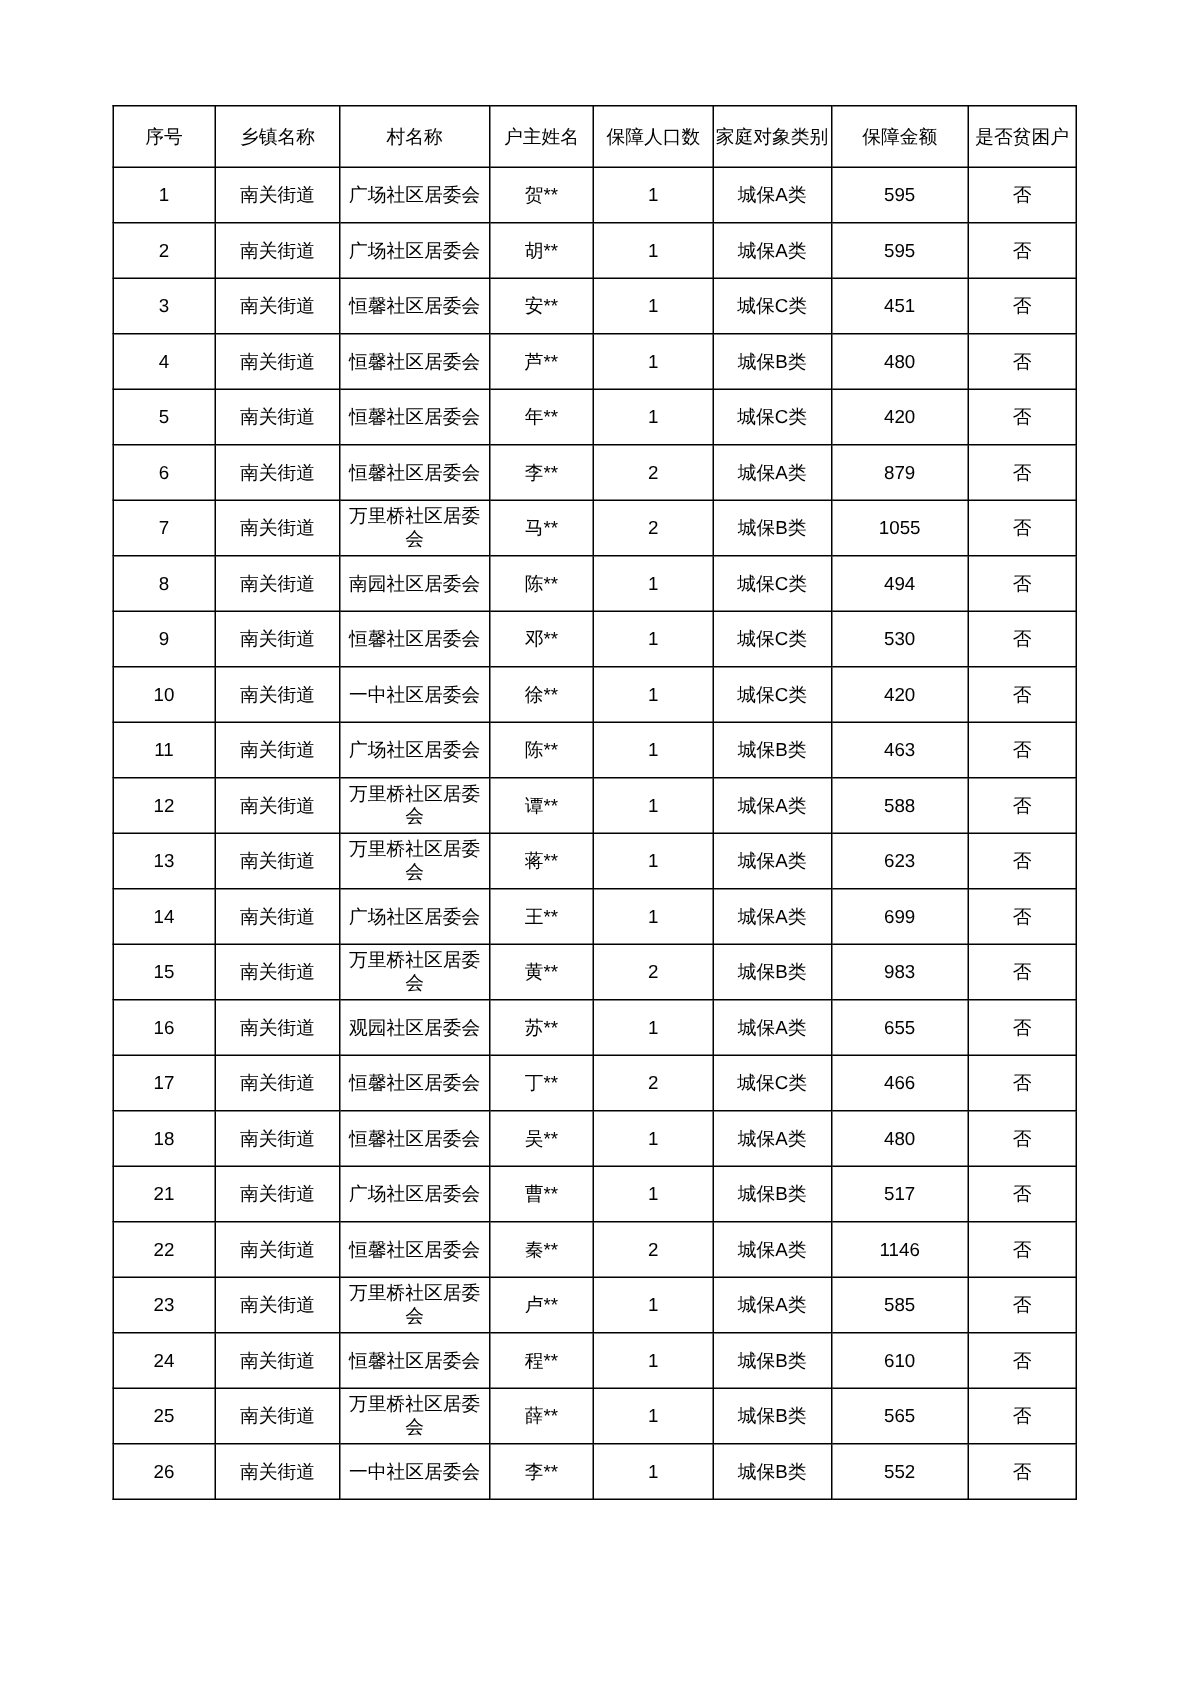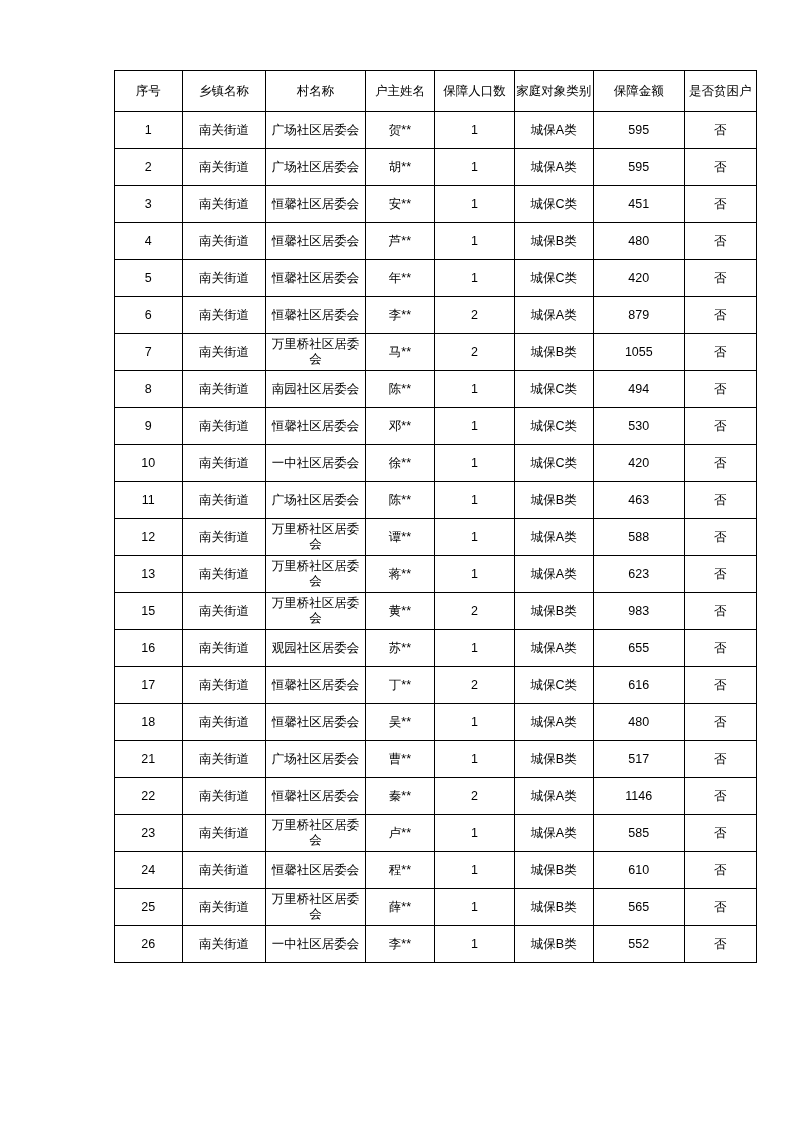--- a/index.html
+++ b/index.html
@@ -11,21 +11,21 @@
     width: 793px;
     height: 1122px;
     font-family: "Liberation Sans", sans-serif;
     color: #000000;
   }
   .page {
     position: relative;
     width: 793px;
     height: 1122px;
     box-sizing: border-box;
-    padding: 70px 75px 0 114px;
+    padding: 70px 75px 0 75px;
   }
   table.subsidy-table {
     border-collapse: collapse;
     width: 643px;
     table-layout: fixed;
   }
   table.subsidy-table th,
   table.subsidy-table td {
     border: 1px solid #000000;
     text-align: center;
@@ -204,20 +204,30 @@
           <td class="cell-num">13</td>
           <td>南关街道</td>
           <td>万里桥社区居委会</td>
           <td>蒋**</td>
           <td class="cell-num">1</td>
           <td>城保A类</td>
           <td class="cell-num">623</td>
           <td>否</td>
         </tr>
         <tr>
+          <td class="cell-num">14</td>
+          <td>南关街道</td>
+          <td>广场社区居委会</td>
+          <td>王**</td>
+          <td class="cell-num">1</td>
+          <td>城保A类</td>
+          <td class="cell-num">699</td>
+          <td>否</td>
+        </tr>
+        <tr>
           <td class="cell-num">15</td>
           <td>南关街道</td>
           <td>万里桥社区居委会</td>
           <td>黄**</td>
           <td class="cell-num">2</td>
           <td>城保B类</td>
           <td class="cell-num">983</td>
           <td>否</td>
         </tr>
         <tr>
@@ -230,21 +240,21 @@
           <td class="cell-num">655</td>
           <td>否</td>
         </tr>
         <tr>
           <td class="cell-num">17</td>
           <td>南关街道</td>
           <td>恒馨社区居委会</td>
           <td>丁**</td>
           <td class="cell-num">2</td>
           <td>城保C类</td>
-          <td class="cell-num">616</td>
+          <td class="cell-num">466</td>
           <td>否</td>
         </tr>
         <tr>
           <td class="cell-num">18</td>
           <td>南关街道</td>
           <td>恒馨社区居委会</td>
           <td>吴**</td>
           <td class="cell-num">1</td>
           <td>城保A类</td>
           <td class="cell-num">480</td>

